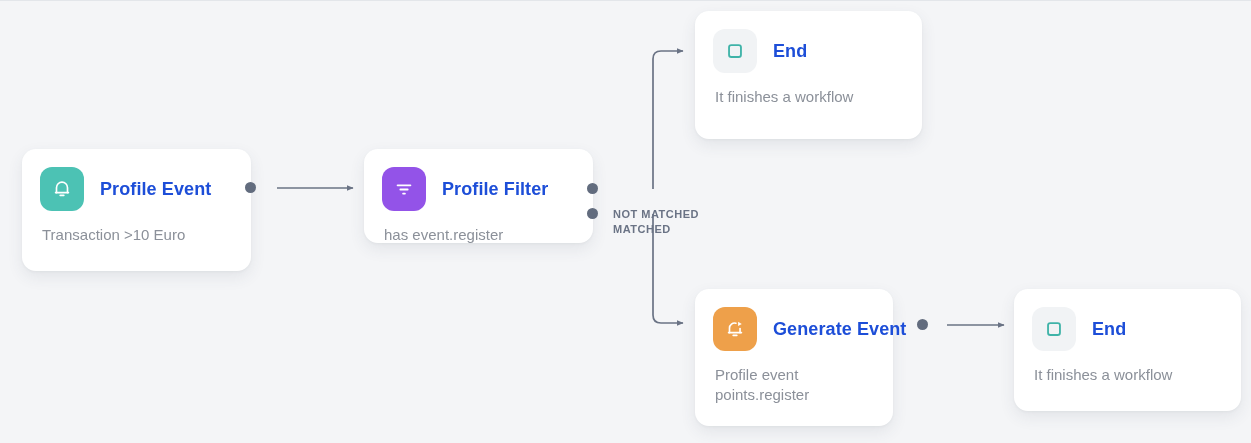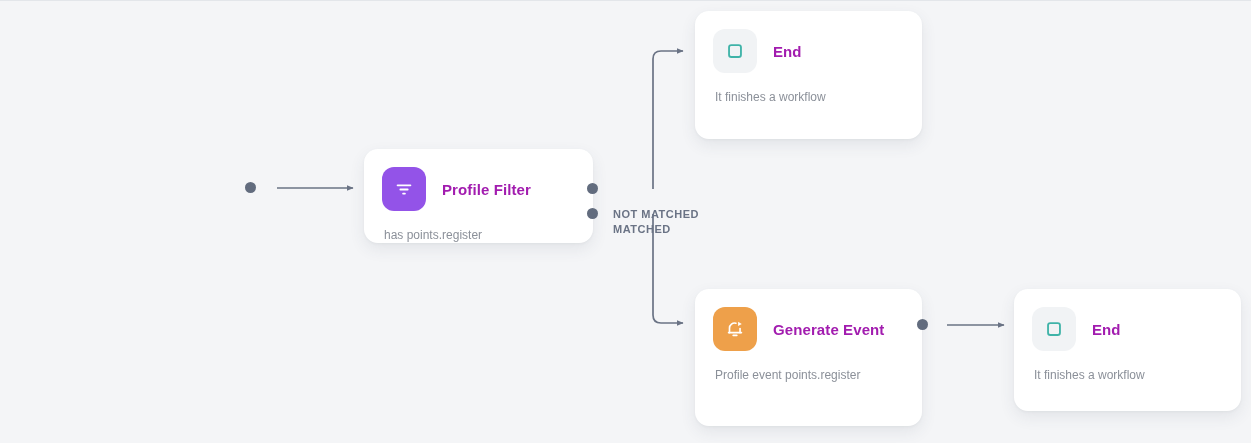--- a/index.html
+++ b/index.html
@@ -46,29 +46,29 @@
     width: 44px;
     height: 44px;
     border-radius: 12px;
     display: flex;
     align-items: center;
     justify-content: center;
     flex: 0 0 auto;
   }
   .node-title {
     margin-left: 16px;
-    font-size: 15px;
+    font-size: 18px;
     font-weight: bold;
-    color: #a21caf;
+    color: #1d4ed8;
     letter-spacing: 0.1px;
     white-space: nowrap;
   }
   .node-sub {
     padding: 14px 20px 0 20px;
-    font-size: 12px;
+    font-size: 15px;
     color: #8b9099;
     line-height: 20px;
   }
   .port {
     position: absolute;
     width: 11px;
     height: 11px;
     border-radius: 50%;
     background: #626c7e;
   }
@@ -78,21 +78,21 @@
     font-weight: bold;
     color: #6a7385;
     letter-spacing: 0.5px;
     white-space: nowrap;
   }
 
   
   #node-profile-event { left: 22px;  top: 148px; width: 229px; height: 122px; }
   #node-profile-filter { left: 364px; top: 148px; width: 229px; height: 94px; }
   #node-end-top      { left: 695px;  top: 10px;  width: 227px; height: 128px; }
-  #node-generate     { left: 695px;  top: 288px; width: 227px; height: 137px; }
+  #node-generate     { left: 695px;  top: 288px; width: 198px; height: 137px; }
   #node-end-bottom   { left: 1014px; top: 288px; width: 227px; height: 122px; }
 
   
   #port-profile-event-out { left: 245px; top: 181px; }
   #port-filter-matched    { left: 587px; top: 182px; }
   #port-filter-notmatched { left: 587px; top: 207px; }
   #port-generate-out      { left: 917px; top: 318px; }
 
   
   #label-matched     { left: 613px; top: 182px; margin-top: 40px; }
@@ -112,34 +112,47 @@
 
     <line x1="277" y1="187" x2="353" y2="187" stroke="#6a7385" stroke-width="1.7" marker-end="url(#arrowhead)"></line>
 
     <path d="M653,188 L653,58 Q653,50 661,50 L683,50" fill="none" stroke="#6a7385" stroke-width="1.7" marker-end="url(#arrowhead)"></path>
 
     <path d="M653,213 L653,314 Q653,322 661,322 L683,322" fill="none" stroke="#6a7385" stroke-width="1.7" marker-end="url(#arrowhead)"></path>
 
     <line x1="947" y1="324" x2="1004" y2="324" stroke="#6a7385" stroke-width="1.7" marker-end="url(#arrowhead)"></line>
   </svg>
 
+  <div class="node" id="node-profile-event">
+    <div class="node-head">
+      <div class="node-icon" style="background:#4cc2b4;">
+        <svg width="22" height="22" viewBox="0 0 24 24" fill="none" stroke="#ffffff" stroke-width="1.8" stroke-linecap="round" stroke-linejoin="round">
+          <path d="M6 16V10.5a6 6 0 0 1 12 0V16"></path>
+          <path d="M5 16h14"></path>
+          <path d="M10 19h4"></path>
+        </svg>
+      </div>
+      <div class="node-title">Profile Event</div>
+    </div>
+    <div class="node-sub">Transaction &gt;10 Euro</div>
+  </div>
   <div class="port" id="port-profile-event-out"></div>
 
   <div class="node" id="node-profile-filter">
     <div class="node-head">
       <div class="node-icon" style="background:#9353e8;">
         <svg width="22" height="22" viewBox="0 0 24 24" fill="none" stroke="#ffffff" stroke-width="2" stroke-linecap="round">
           <path d="M5 8h14"></path>
           <path d="M8 12.5h8"></path>
           <path d="M11 17h2"></path>
         </svg>
       </div>
       <div class="node-title">Profile Filter</div>
     </div>
-    <div class="node-sub">has points.register</div>
+    <div class="node-sub">has event.register</div>
   </div>
   <div class="port" id="port-filter-matched"></div>
   <div class="port" id="port-filter-notmatched"></div>
   <div class="branch-label" id="label-matched">MATCHED</div>
   <div class="branch-label" id="label-not-matched">NOT MATCHED</div>
 
   <div class="node" id="node-end-top">
     <div class="node-head">
       <div class="node-icon" style="background:#f1f3f5;">
         <svg width="22" height="22" viewBox="0 0 24 24" fill="none" stroke="#3fb3a8" stroke-width="2">

